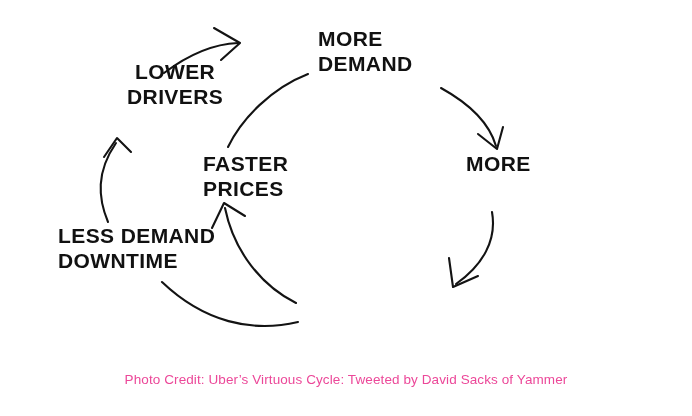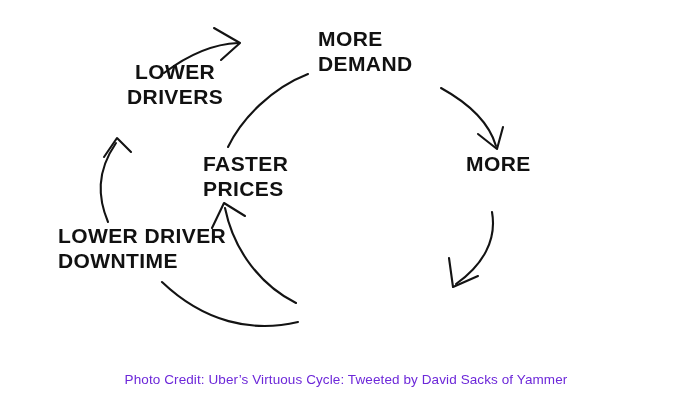--- a/index.html
+++ b/index.html
@@ -54,21 +54,21 @@
 
   .caption {
     position: absolute;
     left: 0;
     top: 372px;
     width: 692px;
     text-align: center;
     font-family: "Liberation Sans", sans-serif;
     font-size: 13.5px;
     font-weight: normal;
-    color: #6d28d9;
+    color: #ec4899;
     letter-spacing: 0.1px;
     user-select: none;
   }
   .arrow-path {
     fill: none;
     stroke: #131313;
     stroke-width: 2.1;
     stroke-linecap: round;
     stroke-linejoin: round;
   }
@@ -126,21 +126,21 @@
     <span class="line">MORE</span>
     <span class="line">DEMAND</span>
   </div>
 
   <div class="node-label" id="node-more-drivers">
     <span class="line">MORE</span>
   </div>
 
 
   <div class="node-label" id="node-less-downtime">
-    <span class="line">LOWER DRIVER</span>
+    <span class="line">LESS DEMAND</span>
     <span class="line">DOWNTIME</span>
   </div>
 
   <div class="node-label" id="node-lower-prices">
     <span class="line">LOWER</span>
     <span class="line">DRIVERS</span>
   </div>
 
   <div class="node-label" id="node-faster-pickups">
     <span class="line">FASTER</span>

